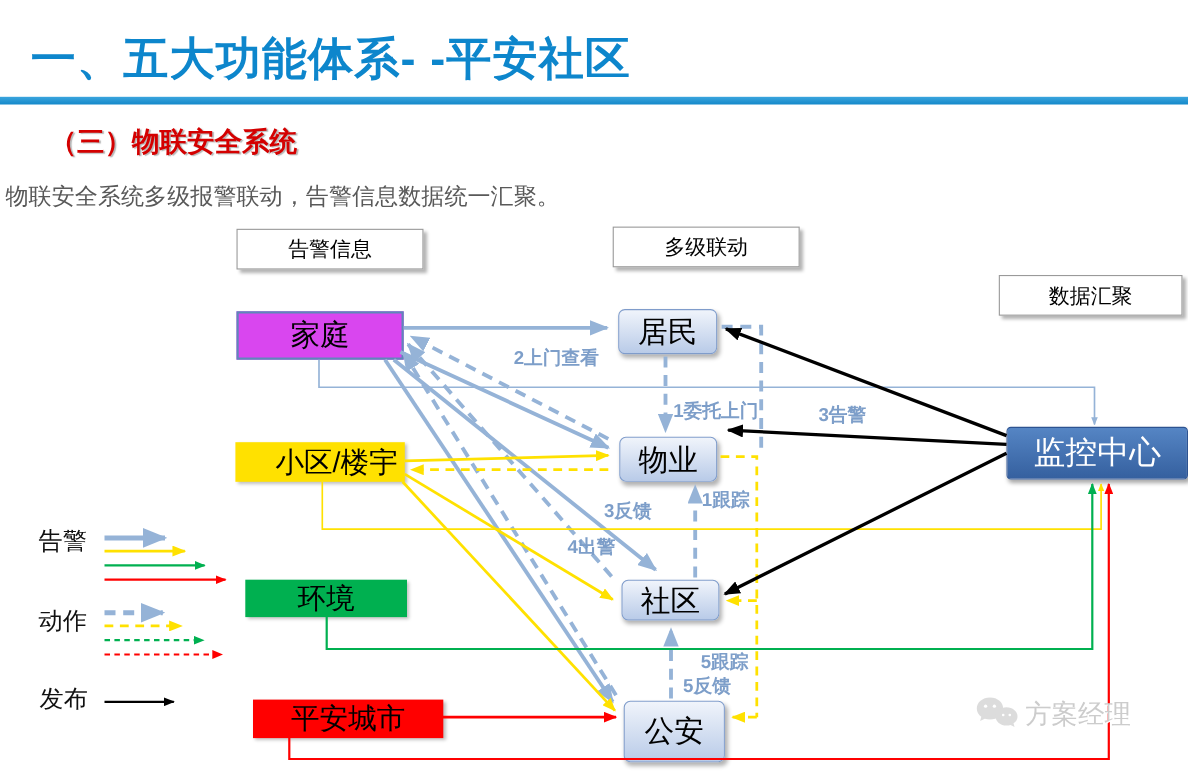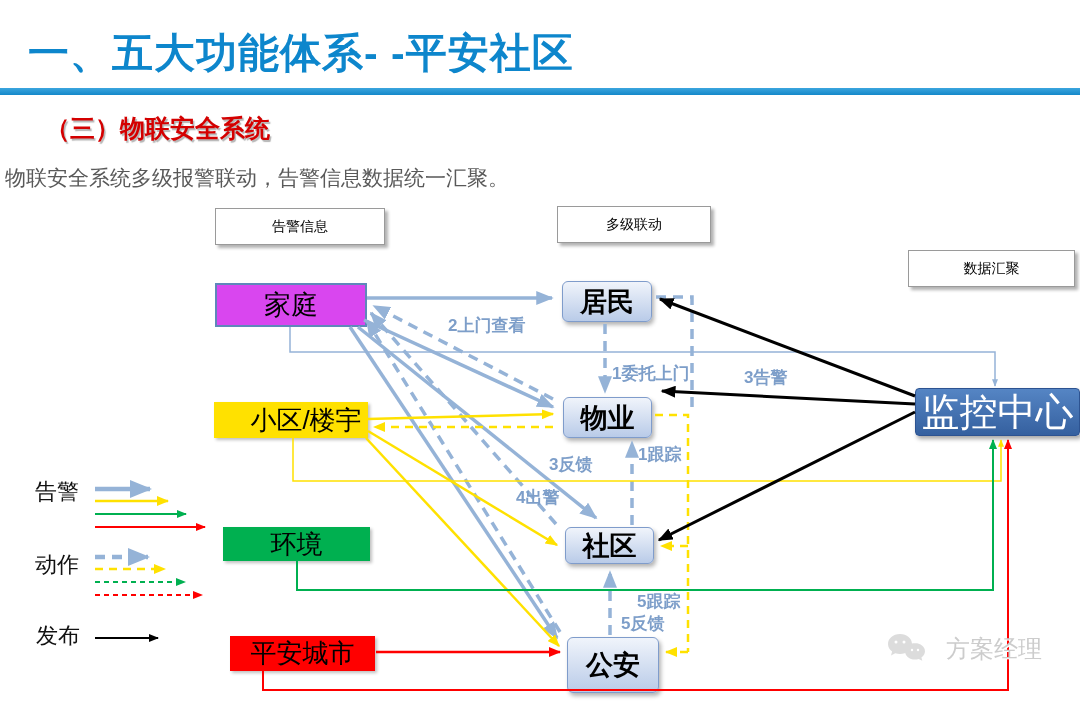--- a/index.html
+++ b/index.html
@@ -10,58 +10,58 @@
   .abs{position:absolute;white-space:nowrap;}
   
   #page-title{left:28px;top:26px;font-size:41px;font-weight:700;color:#0d86cc;letter-spacing:1px;}
   #title-bar{left:0;top:88px;width:1080px;height:7px;background:linear-gradient(to bottom,#3ba5de,#1488c9);}
   #section-heading{left:45px;top:112px;font-size:25px;font-weight:700;color:#d40000;
     text-shadow:1.5px 1.5px 1px rgba(120,120,120,.55);}
   #description{left:5px;top:164px;font-size:21px;color:#595959;}
   
   .node{position:absolute;display:flex;align-items:center;justify-content:center;
         box-sizing:border-box;white-space:nowrap;color:#000;}
-  .node.header{background:#ffffff;border:1px solid #9a9a9a;font-size:14px;
+  .node.header{background:#ffffff;border:1px solid #9a9a9a;font-size:19px;
         box-shadow:3px 3px 3px rgba(0,0,0,.30);}
   .node.blue{background:#d946ef;border:2px solid #5f87ba;font-size:27px;font-weight:500;}
   .node.yellow{background:#ffe100;font-size:26px;font-weight:500;box-shadow:2px 2px 3px rgba(0,0,0,.25);padding-left:30px;}
   .node.green{background:#00b050;font-size:26px;font-weight:500;box-shadow:2px 2px 3px rgba(0,0,0,.25);}
   .node.red{background:#ff0000;font-size:26px;font-weight:500;box-shadow:2px 2px 3px rgba(0,0,0,.25);}
   .node.light{background:linear-gradient(to bottom,#f0f4fb,#b9cbe8);border:1.5px solid #7f9ccb;
-        border-radius:6px;font-size:27px;font-weight:700;box-shadow:2px 3px 4px rgba(0,0,0,.30);}
+        border-radius:6px;font-size:27px;font-weight:400;box-shadow:2px 3px 4px rgba(0,0,0,.30);}
   .node.dark{background:linear-gradient(to bottom,#5585c4,#35609f);border:1px solid #2d5391;
-        border-radius:4px;font-size:38px;font-weight:500;color:#ffffff;box-shadow:2px 3px 4px rgba(0,0,0,.35);}
+        border-radius:4px;font-size:29px;font-weight:500;color:#ffffff;box-shadow:2px 3px 4px rgba(0,0,0,.35);}
   
   .edge-label{font-size:17px;font-weight:700;color:#7d9ec9;}
   .legend-label{font-size:22px;font-weight:500;color:#111111;}
   #edge-layer{position:absolute;left:0;top:0;width:1080px;height:704px;pointer-events:none;}
   
-  #watermark{left:886px;top:630px;display:flex;align-items:center;gap:20px;}
+  #watermark{left:886px;top:630px;display:flex;align-items:center;gap:6px;}
   #watermark-text{font-size:24px;color:#cccccc;text-shadow:1px 1px 0 #ffffff;}
 </style>
 </head>
 <body>
 
 <div id="stage">
   <div class="abs" id="page-title">一、五大功能体系- -平安社区</div>
   <div class="abs" id="title-bar"></div>
   <div class="abs" id="section-heading">（三）物联安全系统</div>
   <div class="abs" id="description">物联安全系统多级报警联动，告警信息数据统一汇聚。</div>
 
   <div id="diagram-root">
       <div class="node header" style="left: 215px; top: 208px; width: 170px; height: 37px;">告警信息</div>
-      <div class="node header" style="left: 557px; top: 206px; width: 154px; height: 37px;">多级联动</div>
+      <div class="node header" style="left: 557px; top: 206px; width: 170px; height: 37px;">多级联动</div>
       <div class="node header" style="left: 908px; top: 206px; width: 167px; height: 37px; margin-top: 44px;">数据汇聚</div>
       <div class="node blue" style="left: 215px; top: 283px; width: 152px; height: 44px;">家庭</div>
       <div class="node light" style="left: 562px; top: 281px; width: 90px; height: 41px;">居民</div>
       <div class="node yellow" style="left: 214px; top: 402px; width: 154px; height: 36px;">小区/楼宇</div>
       <div class="node light" style="left: 563px; top: 397px; width: 89px; height: 41px;">物业</div>
       <div class="node green" style="left: 223px; top: 527px; width: 147px; height: 34px;">环境</div>
       <div class="node light" style="left: 565px; top: 527px; width: 89px; height: 37px;">社区</div>
-      <div class="node red" style="left: 230px; top: 636px; width: 145px; height: 35px;">平安城市</div>
+      <div class="node red" style="left: 230px; top: 636px; width: 173px; height: 35px;">平安城市</div>
       <div class="node light" style="left: 567px; top: 637px; width: 92px; height: 56px;">公安</div>
       <div class="node dark" style="left: 915px; top: 388px; width: 165px; height: 48px;">监控中心</div>
     </div>
 
   <svg id="edge-layer" viewBox="0 0 1080 704">
       <defs>
         <marker id="ah-blue" viewBox="0 0 5 4" refX="4.5" refY="2" markerWidth="5" markerHeight="4" orient="auto">
           <path d="M0,0 L5,2 L0,4 Z" fill="#95b3d7"></path>
         </marker>
         <marker id="ah-yellow" viewBox="0 0 5 4" refX="4.5" refY="2" markerWidth="5" markerHeight="4" orient="auto">
@@ -108,21 +108,21 @@
       <polyline points="95,514 186,514" fill="none" stroke="#00b050" stroke-width="2" marker-end="url(#ah-green)"></polyline>
       <polyline points="95,527 205,527" fill="none" stroke="#ff0000" stroke-width="2" marker-end="url(#ah-red)"></polyline>
       <polyline points="95,557 148,557" fill="none" stroke="#95b3d7" stroke-width="4.5" stroke-dasharray="10,7" marker-end="url(#ah-blue)"></polyline>
       <polyline points="95,569 165,569" fill="none" stroke="#ffe100" stroke-width="2.5" stroke-dasharray="8,6" marker-end="url(#ah-yellow)"></polyline>
       <polyline points="95,582 185,582" fill="none" stroke="#00b050" stroke-width="2" stroke-dasharray="5,4" marker-end="url(#ah-green)"></polyline>
       <polyline points="95,595 202,595" fill="none" stroke="#ff0000" stroke-width="2" stroke-dasharray="5,4" marker-end="url(#ah-red)"></polyline>
       <polyline points="95,638 158,638" fill="none" stroke="#000000" stroke-width="2" marker-end="url(#ah-black)"></polyline>
     </svg>
 
   <div id="label-root">
-      <div class="abs edge-label" style="left: 448px; top: 314px;">2上门查看</div>
+      <div class="abs edge-label" style="left: 467px; top: 314px;">2上门查看</div>
       <div class="abs edge-label" style="left: 612px; top: 362px;">1委托上门</div>
       <div class="abs edge-label" style="left: 744px; top: 366px;">3告警</div>
       <div class="abs edge-label" style="left: 549px; top: 453px;">3反馈</div>
       <div class="abs edge-label" style="left: 638px; top: 443px;">1跟踪</div>
       <div class="abs edge-label" style="left: 516px; top: 486px;">4出警</div>
       <div class="abs edge-label" style="left: 637px; top: 590px;">5跟踪</div>
       <div class="abs edge-label" style="left: 621px; top: 612px;">5反馈</div>
       <div class="abs legend-label" style="left: 35px; top: 477px;">告警</div>
       <div class="abs legend-label" style="left: 35px; top: 550px;">动作</div>
       <div class="abs legend-label" style="left: 36px; top: 621px;">发布</div>

